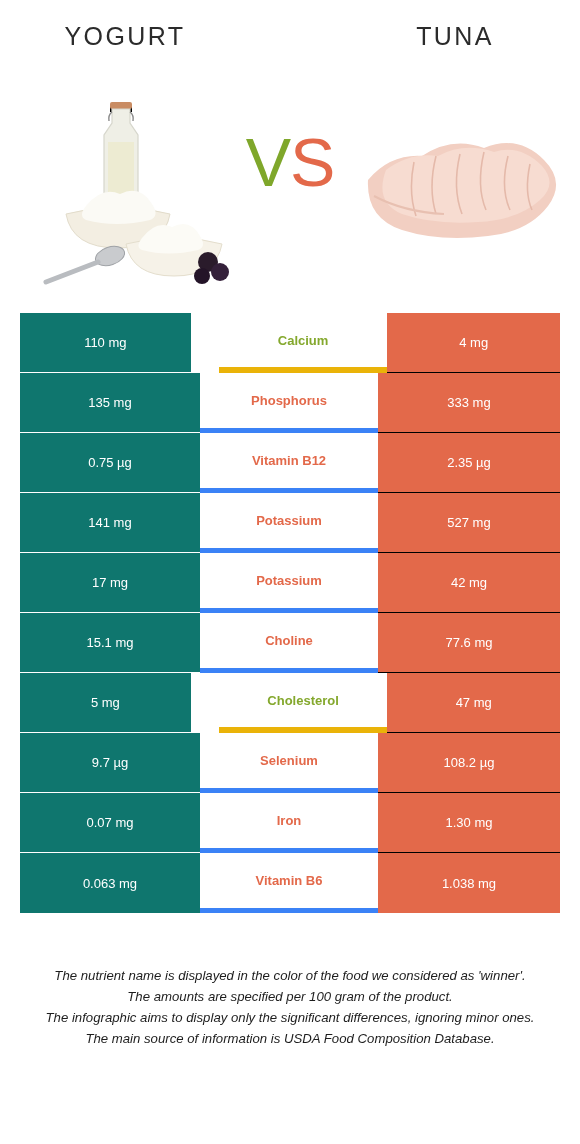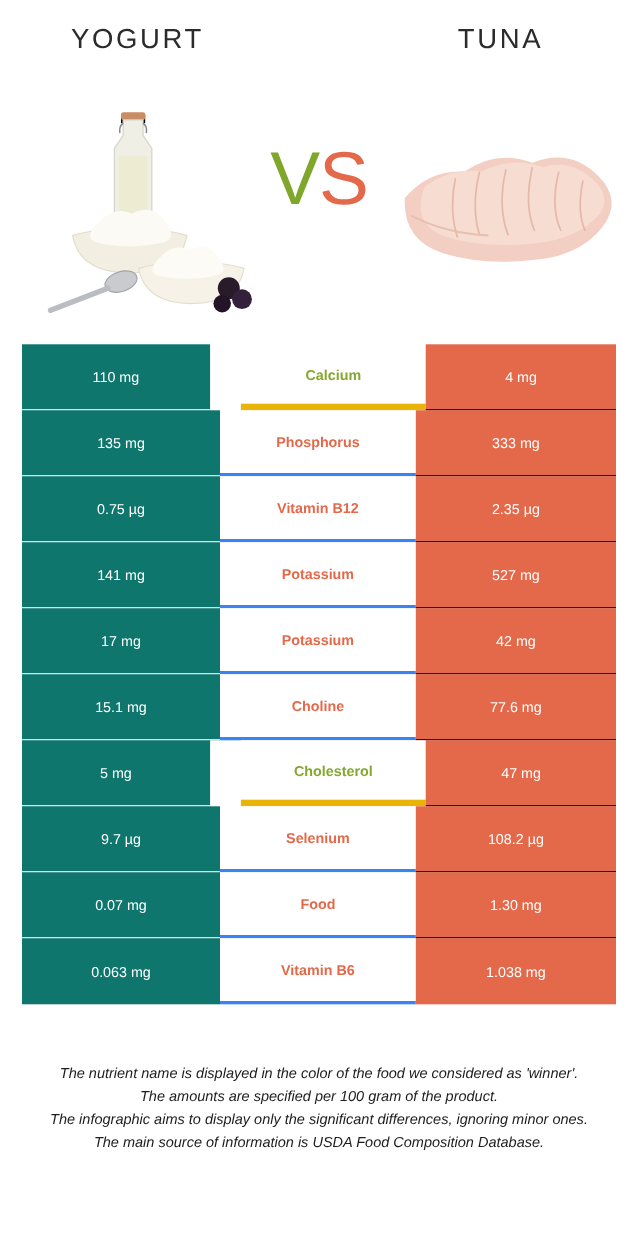--- a/index.html
+++ b/index.html
@@ -91,21 +91,21 @@
     background: #E3694A;
     color: #ffffff;
     border-bottom: 1px solid #000000;
   }
   .row:last-child .cell.left-val,
   .row:last-child .cell.right-val { border-bottom: none; }
 
   .name-green { color: #84A82D; }
   .name-orange { color: #E3694A; }
   .div-green  { border-bottom: 6px solid #eab308; margin-left: 28px; }
-  .div-orange { border-bottom: 3px solid #3b82f6; }
+  .div-orange { border-bottom: 5px solid #3b82f6; }
 
   
   .footer {
     position: absolute;
     left: 20px;
     top: 965px;
     width: 540px;
     text-align: center;
     font-size: 13.2px;
     line-height: 21px;
@@ -214,21 +214,21 @@
   </div>
 
   <div class="row">
     <div class="cell left-val">9.7 µg</div>
     <div class="cell name div-orange name-orange">Selenium</div>
     <div class="cell right-val">108.2 µg</div>
   </div>
 
   <div class="row">
     <div class="cell left-val">0.07 mg</div>
-    <div class="cell name div-orange name-orange">Food</div>
+    <div class="cell name div-orange name-orange">Iron</div>
     <div class="cell right-val">1.30 mg</div>
   </div>
 
   <div class="row">
     <div class="cell left-val">0.063 mg</div>
     <div class="cell name div-orange name-orange">Vitamin B6</div>
     <div class="cell right-val">1.038 mg</div>
   </div>
 
 </div>

